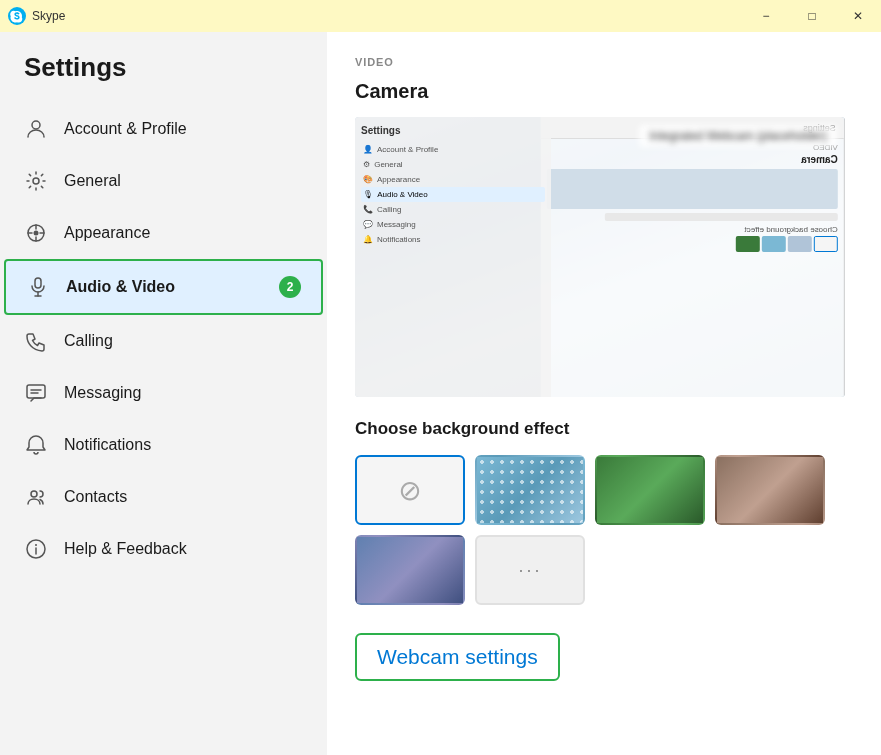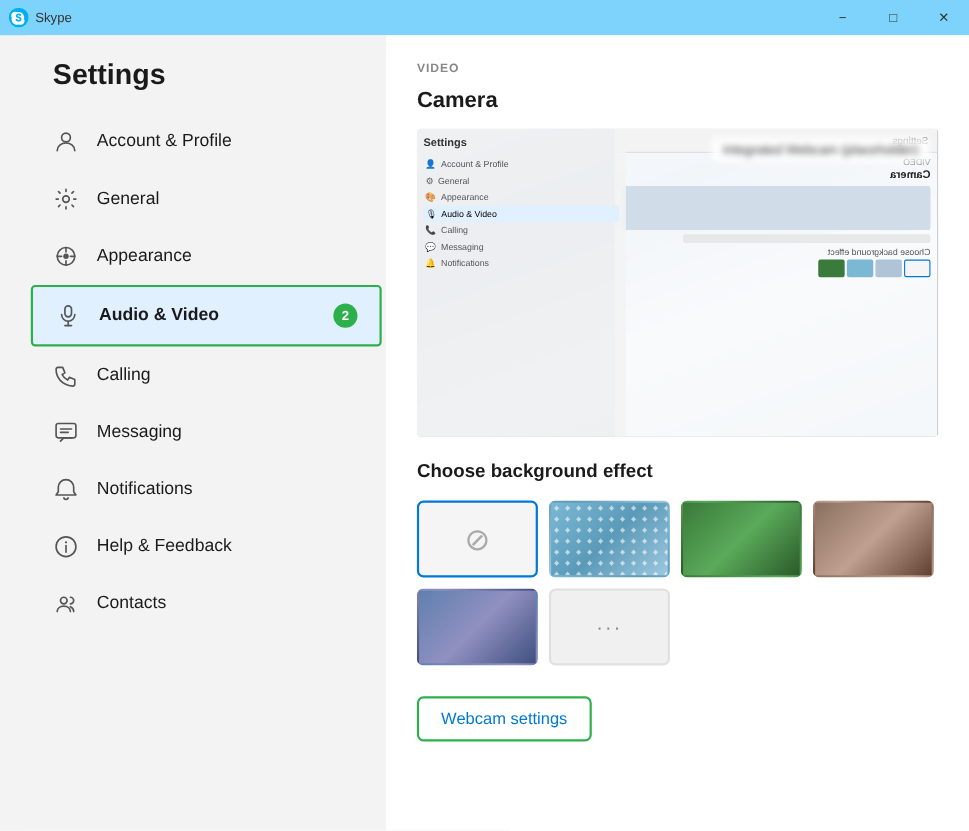--- a/index.html
+++ b/index.html
@@ -9,21 +9,21 @@
       width: 881px;
       height: 755px;
       overflow: hidden;
       display: flex;
       flex-direction: column;
     }
 
     
     .titlebar {
       height: 32px;
-      background: #7dd3fc;
+      background: #fef9c3;
       display: flex;
       align-items: center;
       justify-content: space-between;
       padding: 0 0 0 8px;
       flex-shrink: 0;
     }
     .titlebar-left {
       display: flex;
       align-items: center;
       gap: 6px;
@@ -51,21 +51,20 @@
       cursor: pointer;
       border: none;
       background: transparent;
     }
 
     
     .main-container {
       display: flex;
       flex: 1;
       overflow: hidden;
-      padding-left: 24px;
     }
 
     
     .sidebar {
       width: 327px;
       background: #f3f3f3;
       padding: 20px 0 0 0;
       flex-shrink: 0;
       overflow-y: auto;
     }
@@ -251,21 +250,21 @@
     
     .webcam-settings-btn {
       display: inline-flex;
       align-items: center;
       gap: 8px;
       padding: 10px 20px;
       border: 2px solid #2db04b;
       border-radius: 6px;
       background: white;
       color: #0078d4;
-      font-size: 15px;
+      font-size: 21px;
       font-weight: 500;
       cursor: pointer;
       text-decoration: none;
       margin-top: 4px;
     }
 
     
     svg { display: block; }
   </style>
 </head>
@@ -362,38 +361,38 @@
           <path d="M11 2a7 7 0 0 0-7 7v4l-2 3h18l-2-3V9a7 7 0 0 0-7-7z" stroke="#555" stroke-width="1.5" stroke-linejoin="round"></path>
           <path d="M9 18a2 2 0 0 0 4 0" stroke="#555" stroke-width="1.5"></path>
         </svg>
       </span>
       <span class="sidebar-item-label">Notifications</span>
     </div>
 
     <div class="sidebar-item">
       <span class="sidebar-item-icon">
         <svg width="22" height="22" viewBox="0 0 22 22" fill="none">
-          <circle cx="11" cy="11" r="9" stroke="#555" stroke-width="1.5"></circle>
-          <line x1="11" y1="10" x2="11" y2="16" stroke="#555" stroke-width="1.5" stroke-linecap="round"></line>
-          <circle cx="11" cy="7" r="1" fill="#555"></circle>
-        </svg>
-      </span>
-      <span class="sidebar-item-label">Help &amp; Feedback</span>
-    </div>
-
-    <div class="sidebar-item">
-      <span class="sidebar-item-icon">
-        <svg width="22" height="22" viewBox="0 0 22 22" fill="none">
           <circle cx="9" cy="8" r="3" stroke="#555" stroke-width="1.5"></circle>
           <path d="M3 18c0-3 2.7-5 6-5s6 2 6 5" stroke="#555" stroke-width="1.5" stroke-linecap="round"></path>
           <path d="M15 5a3 3 0 0 1 0 6" stroke="#555" stroke-width="1.5" stroke-linecap="round"></path>
           <path d="M18 18c0-2-1.3-3.7-3-4.5" stroke="#555" stroke-width="1.5" stroke-linecap="round"></path>
         </svg>
       </span>
       <span class="sidebar-item-label">Contacts</span>
+    </div>
+
+    <div class="sidebar-item">
+      <span class="sidebar-item-icon">
+        <svg width="22" height="22" viewBox="0 0 22 22" fill="none">
+          <circle cx="11" cy="11" r="9" stroke="#555" stroke-width="1.5"></circle>
+          <line x1="11" y1="10" x2="11" y2="16" stroke="#555" stroke-width="1.5" stroke-linecap="round"></line>
+          <circle cx="11" cy="7" r="1" fill="#555"></circle>
+        </svg>
+      </span>
+      <span class="sidebar-item-label">Help &amp; Feedback</span>
     </div>
   </div>
 
   <div class="content">
 
     <div class="section-label">VIDEO</div>
     <div class="section-title">Camera</div>
 
     
     <div class="camera-preview">

